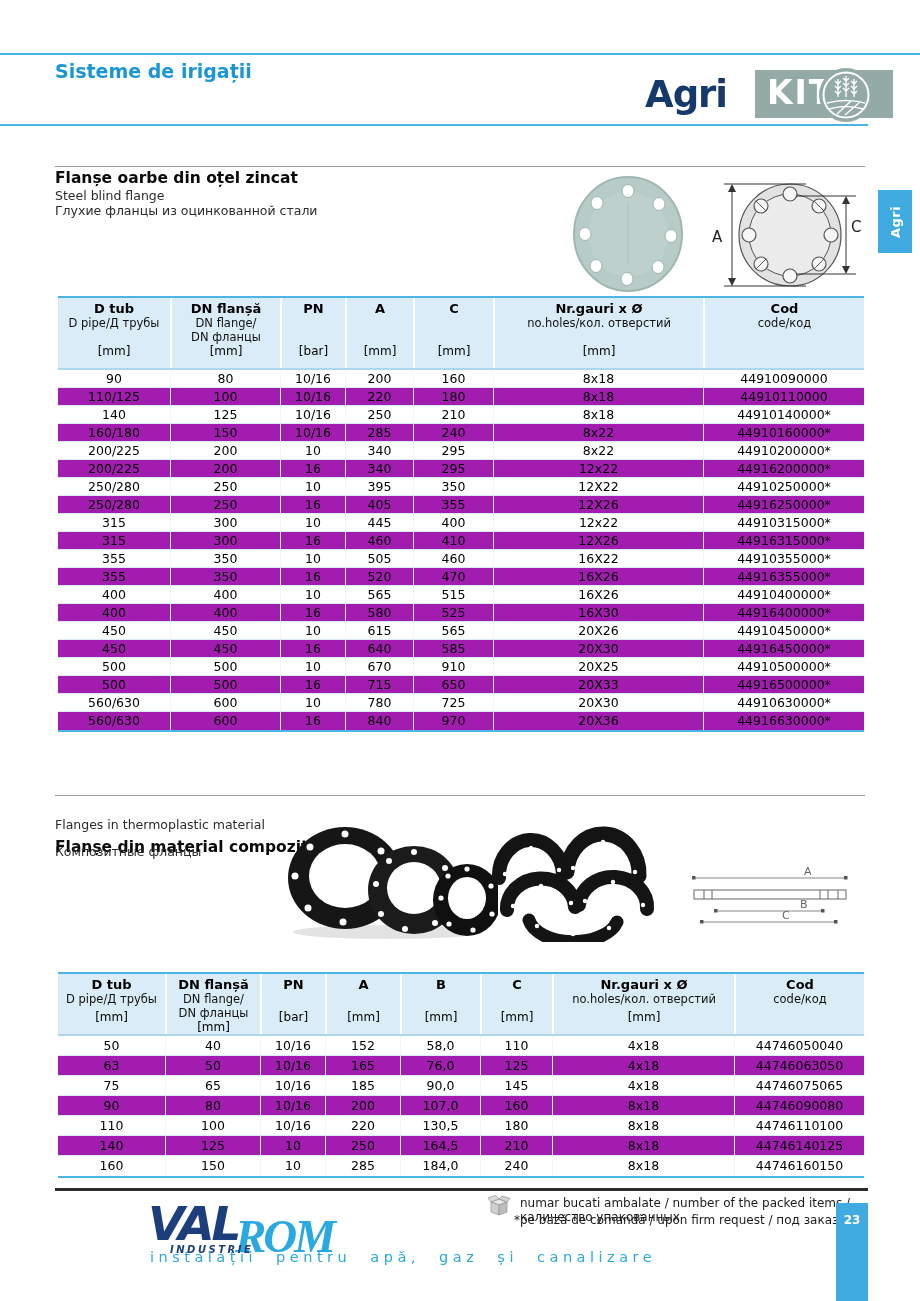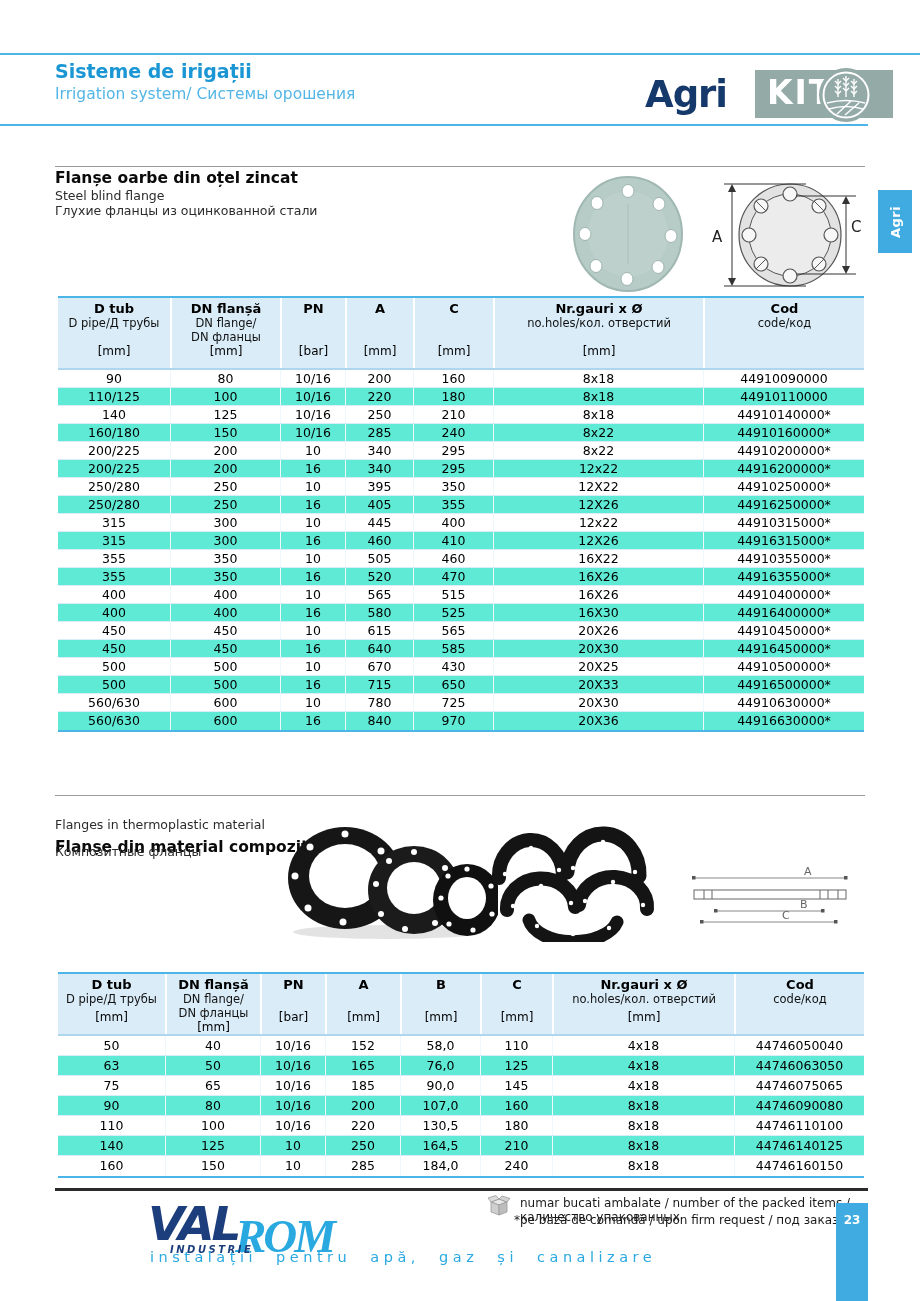--- a/index.html
+++ b/index.html
@@ -34,42 +34,41 @@
   #table1 .thead{height:72px;} #table2 .thead{height:62px;}
   .th{box-sizing:border-box;display:flex;flex-direction:column;align-items:center;text-align:center;padding-top:3px;}
   .th + .th{border-left:2px solid #ffffff;}
   .th-title{font-size:13px;font-weight:bold;line-height:15px;}
   .th-sub{font-size:11.5px;line-height:14px;color:#111;}
   .th-unit{font-size:12px;margin-top:auto;padding-bottom:10px;}
   .trow{display:flex;box-sizing:border-box;border-bottom:1px solid #d8edf9;}
   .trow:last-child{border-bottom:none;}
   #table1 .trow{height:18px;line-height:17px;font-size:12.5px;}
   #table2 .trow{height:20px;line-height:19px;font-size:12.5px;}
-  .trow.alt{background:#5eead4;}
+  .trow.alt{background:#a21caf;}
   .td{box-sizing:border-box;text-align:center;overflow:hidden;}
   .td + .td{border-left:1px solid #eef7fc;}
 
   
   .foot-line{position:absolute;left:55px;top:1188px;width:813px;height:3px;background:#2b2b2b;}
   .valrom{position:absolute;left:148px;top:1196px;width:230px;height:64px;}
   .val{position:absolute;left:0;top:0;font-size:47px;font-weight:bold;font-style:italic;color:#1d3e7c;letter-spacing:-3px;}
   .rom{position:absolute;left:87px;top:13px;font-size:47px;font-weight:bold;font-style:italic;color:#2aa9e1;letter-spacing:-3px;font-family:Liberation Serif, serif;}
   .industrie{position:absolute;left:22px;top:48px;font-size:10px;font-weight:bold;font-style:italic;
              color:#1d3e7c;letter-spacing:2.5px;}
   .note{position:absolute;font-size:12px;color:#1a1a1a;}
   .tagline{position:absolute;left:150px;top:1249px;font-size:14.5px;color:#2aa9e1;letter-spacing:4.5px;word-spacing:10px;}
 </style>
 </head>
 <body>
 
 <div class="page">
 
   <div class="hline" style="left:0;top:53px;width:920px;"></div>
   <div class="header-title">Sisteme de irigații</div>
-  <div class="header-sub">Irrigation system/ Системы орошения</div>
 
   <div class="agrikit">
     <span class="agri-word">Agri</span>
     <span class="kit-box">KIT</span>
     <svg class="abs" style="left:172px;top:-4px;" width="58" height="58" viewBox="0 0 58 58">
       <circle cx="29" cy="29" r="27" fill="#93aaa6"></circle>
       <circle cx="29" cy="29" r="22.5" fill="none" stroke="#ffffff" stroke-width="2"></circle>
       <g stroke="#ffffff" stroke-width="1.4" fill="none">
         <line x1="21" y1="13" x2="21" y2="31"></line>
         <line x1="29" y1="10" x2="29" y2="31"></line>
@@ -324,21 +323,21 @@
         <div class="td" style="width: 68px;">640</div>
         <div class="td" style="width: 80px;">585</div>
         <div class="td" style="width: 210px;">20X30</div>
         <div class="td" style="width: 161px;">44916450000*</div>
       </div>
       <div class="trow">
         <div class="td" style="width: 112px;">500</div>
         <div class="td" style="width: 110px;">500</div>
         <div class="td" style="width: 65px;">10</div>
         <div class="td" style="width: 68px;">670</div>
-        <div class="td" style="width: 80px;">430</div>
+        <div class="td" style="width: 80px;">910</div>
         <div class="td" style="width: 210px;">20X25</div>
         <div class="td" style="width: 161px;">44910500000*</div>
       </div>
       <div class="trow alt">
         <div class="td" style="width: 112px;">500</div>
         <div class="td" style="width: 110px;">500</div>
         <div class="td" style="width: 65px;">16</div>
         <div class="td" style="width: 68px;">715</div>
         <div class="td" style="width: 80px;">650</div>
         <div class="td" style="width: 210px;">20X33</div>

